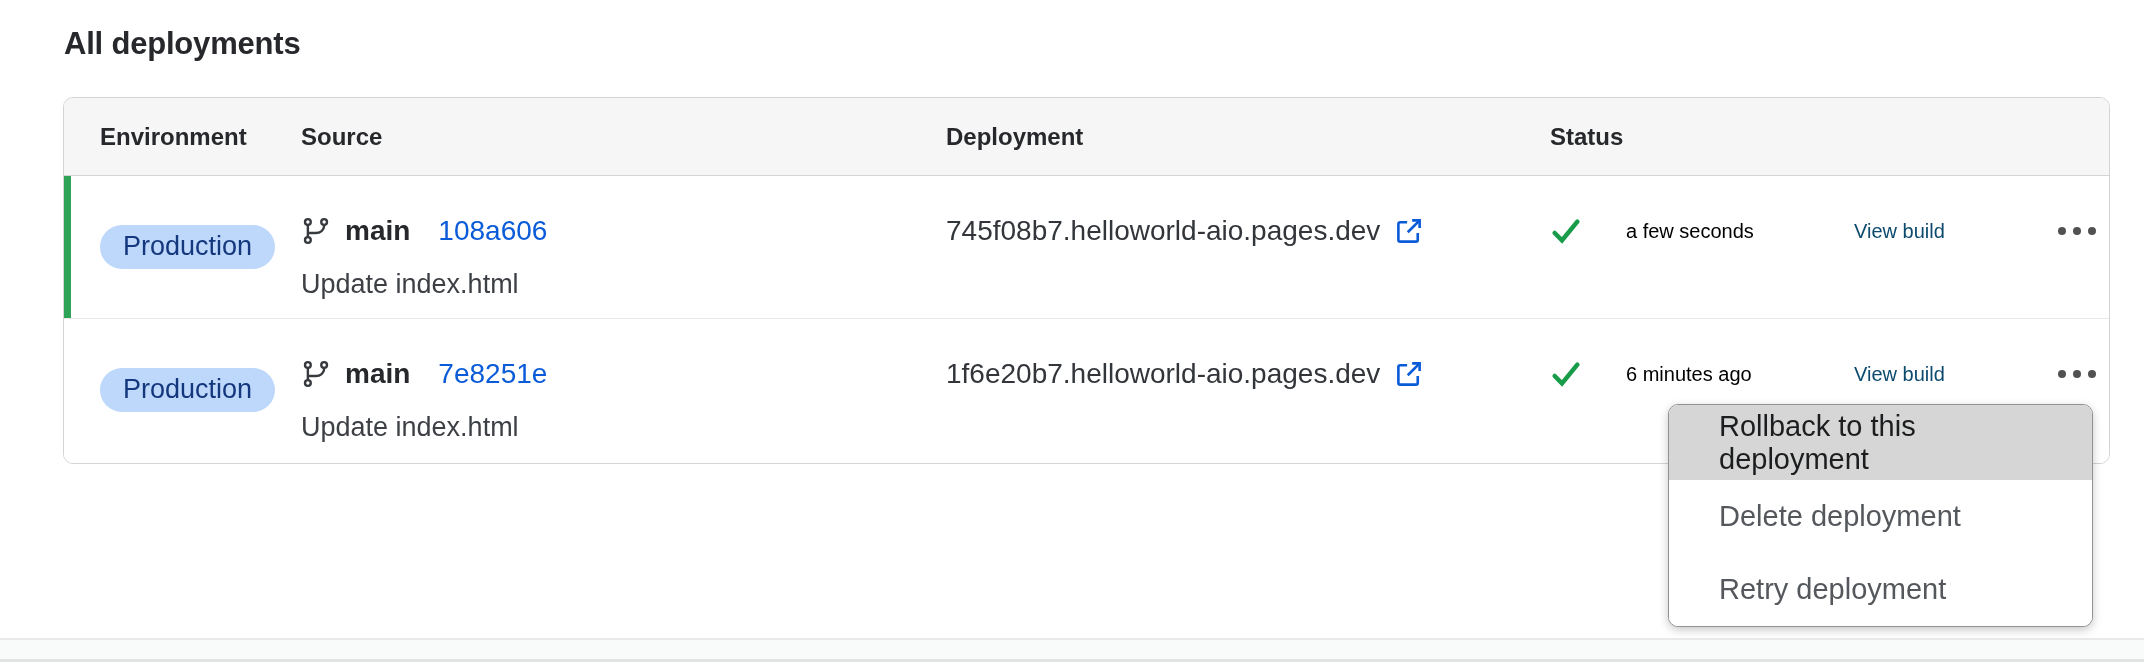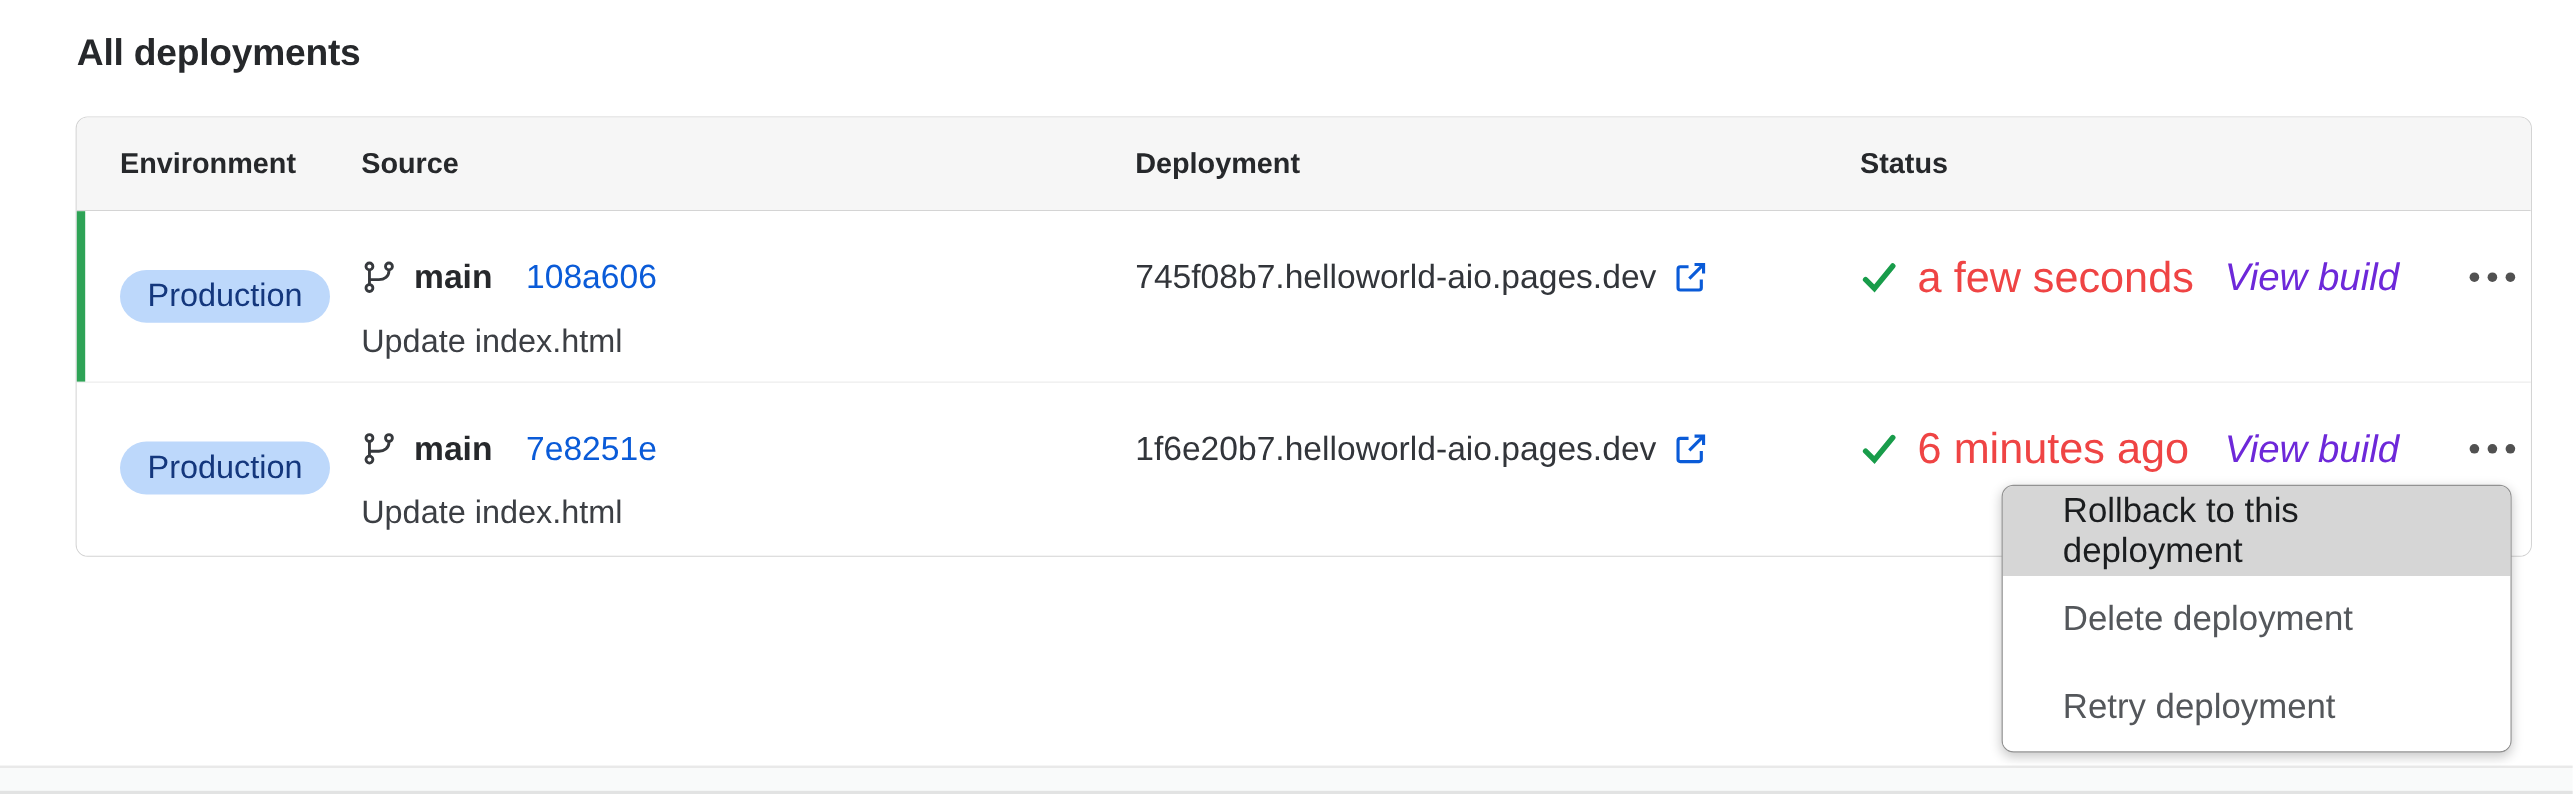--- a/index.html
+++ b/index.html
@@ -35,22 +35,22 @@
 
   .branch-icon { width:30px; height:30px; margin-right:14px; flex:0 0 auto; }
   .branch-name { font-size:28px; font-weight:700; color:#26282b; margin-right:28px; }
   .commit-link { font-size:28px; color:#0a5bd8; text-decoration:none; cursor:pointer; }
   .commit-msg  { position:absolute; left:237px; top:93px; font-size:27px; color:#3c3f44; }
 
   .deploy-url { font-size:28px; color:#32353a; }
   .ext-icon   { width:30px; height:30px; margin-left:14px; flex:0 0 auto; }
 
   .check-icon { width:32px; height:32px; margin-right:16px; flex:0 0 auto; }
-  .status-time { font-size:36px; color:#ef4444; }
-  .view-link { font-size:32px; color:#6d28d9; text-decoration:none; cursor:pointer;font-style:italic; }
+  .status-time { font-size:20px; color:#000000;margin-left:28px; }
+  .view-link { font-size:20px; color:#0c4a6e; text-decoration:none; cursor:pointer; }
 
   .dots-btn { display:flex; align-items:center; gap:7px; cursor:pointer; padding:10px; }
   .dots-btn i { display:block; width:8px; height:8px; border-radius:50%; background:#515151; }
 
   
   .context-menu { position:absolute; left:1668px; top:404px; width:425px; z-index:10;
                   background:#ffffff; border:1px solid #929292; border-radius:10px;
                   box-shadow:0 3px 10px rgba(0,0,0,0.22); overflow:hidden; }
   .menu-item { height:73px; display:flex; align-items:center; padding:0 50px;
                font-size:29px; color:#54575b; background:#fff; cursor:pointer; }

